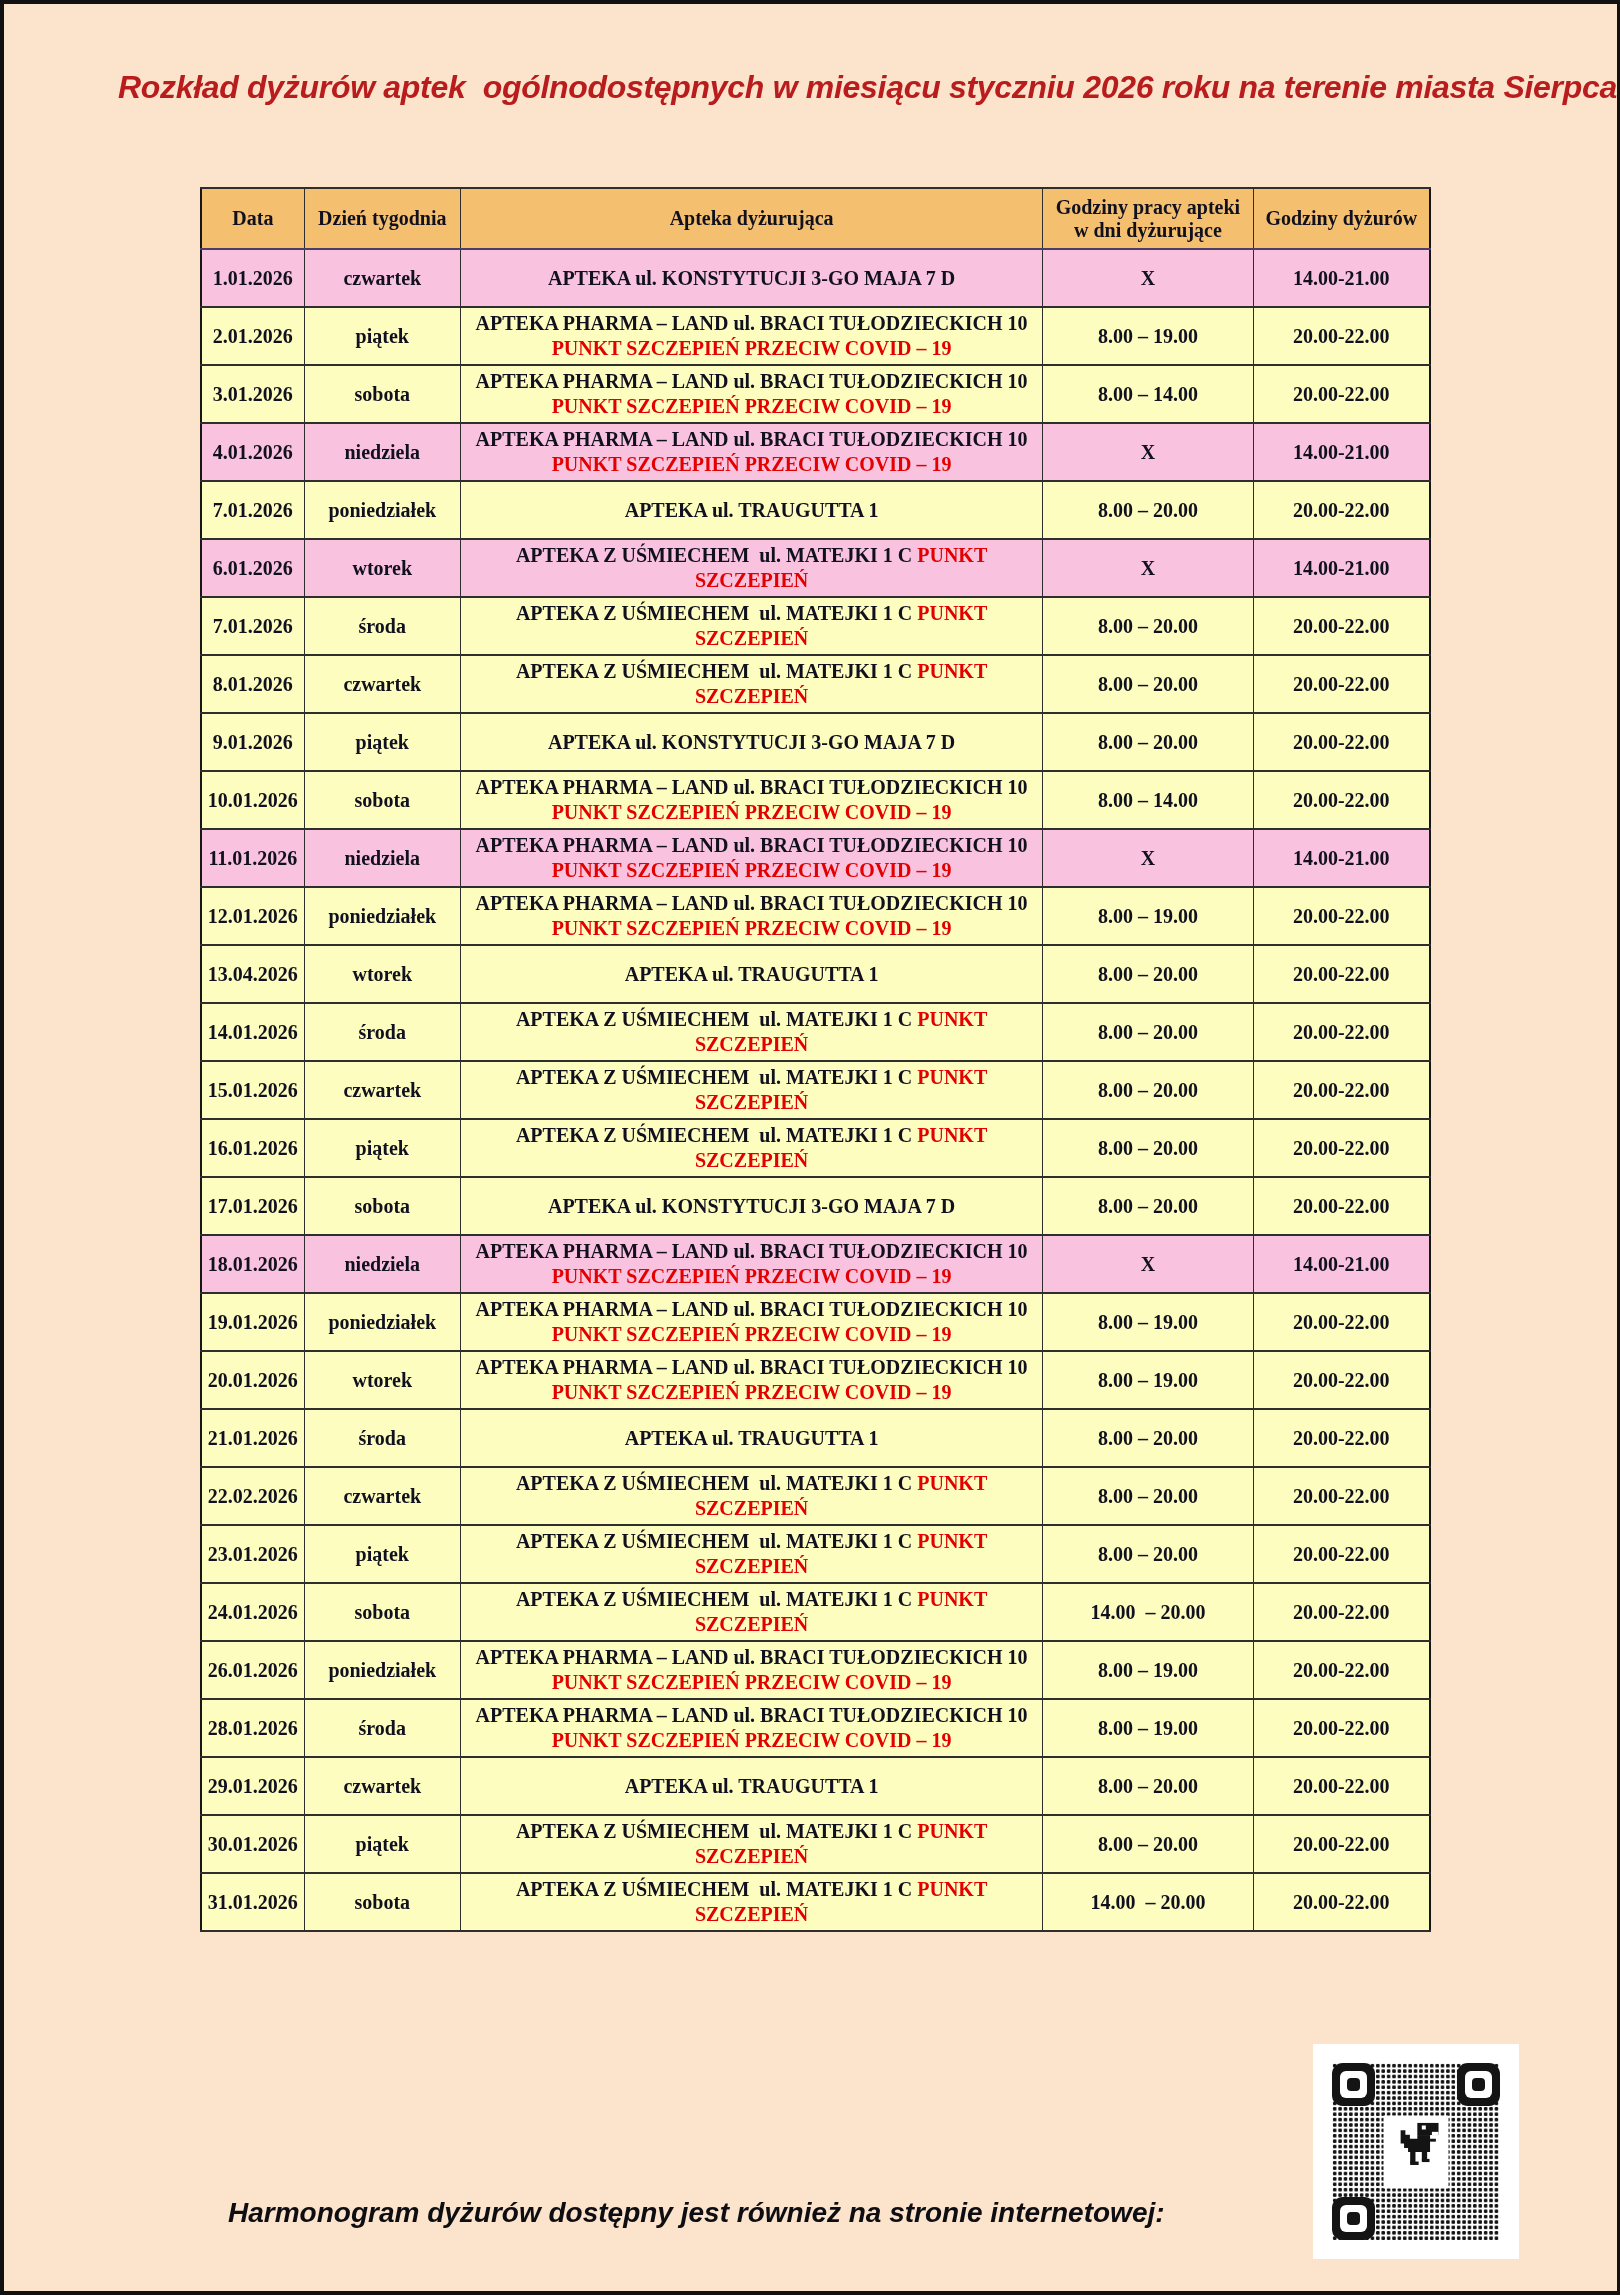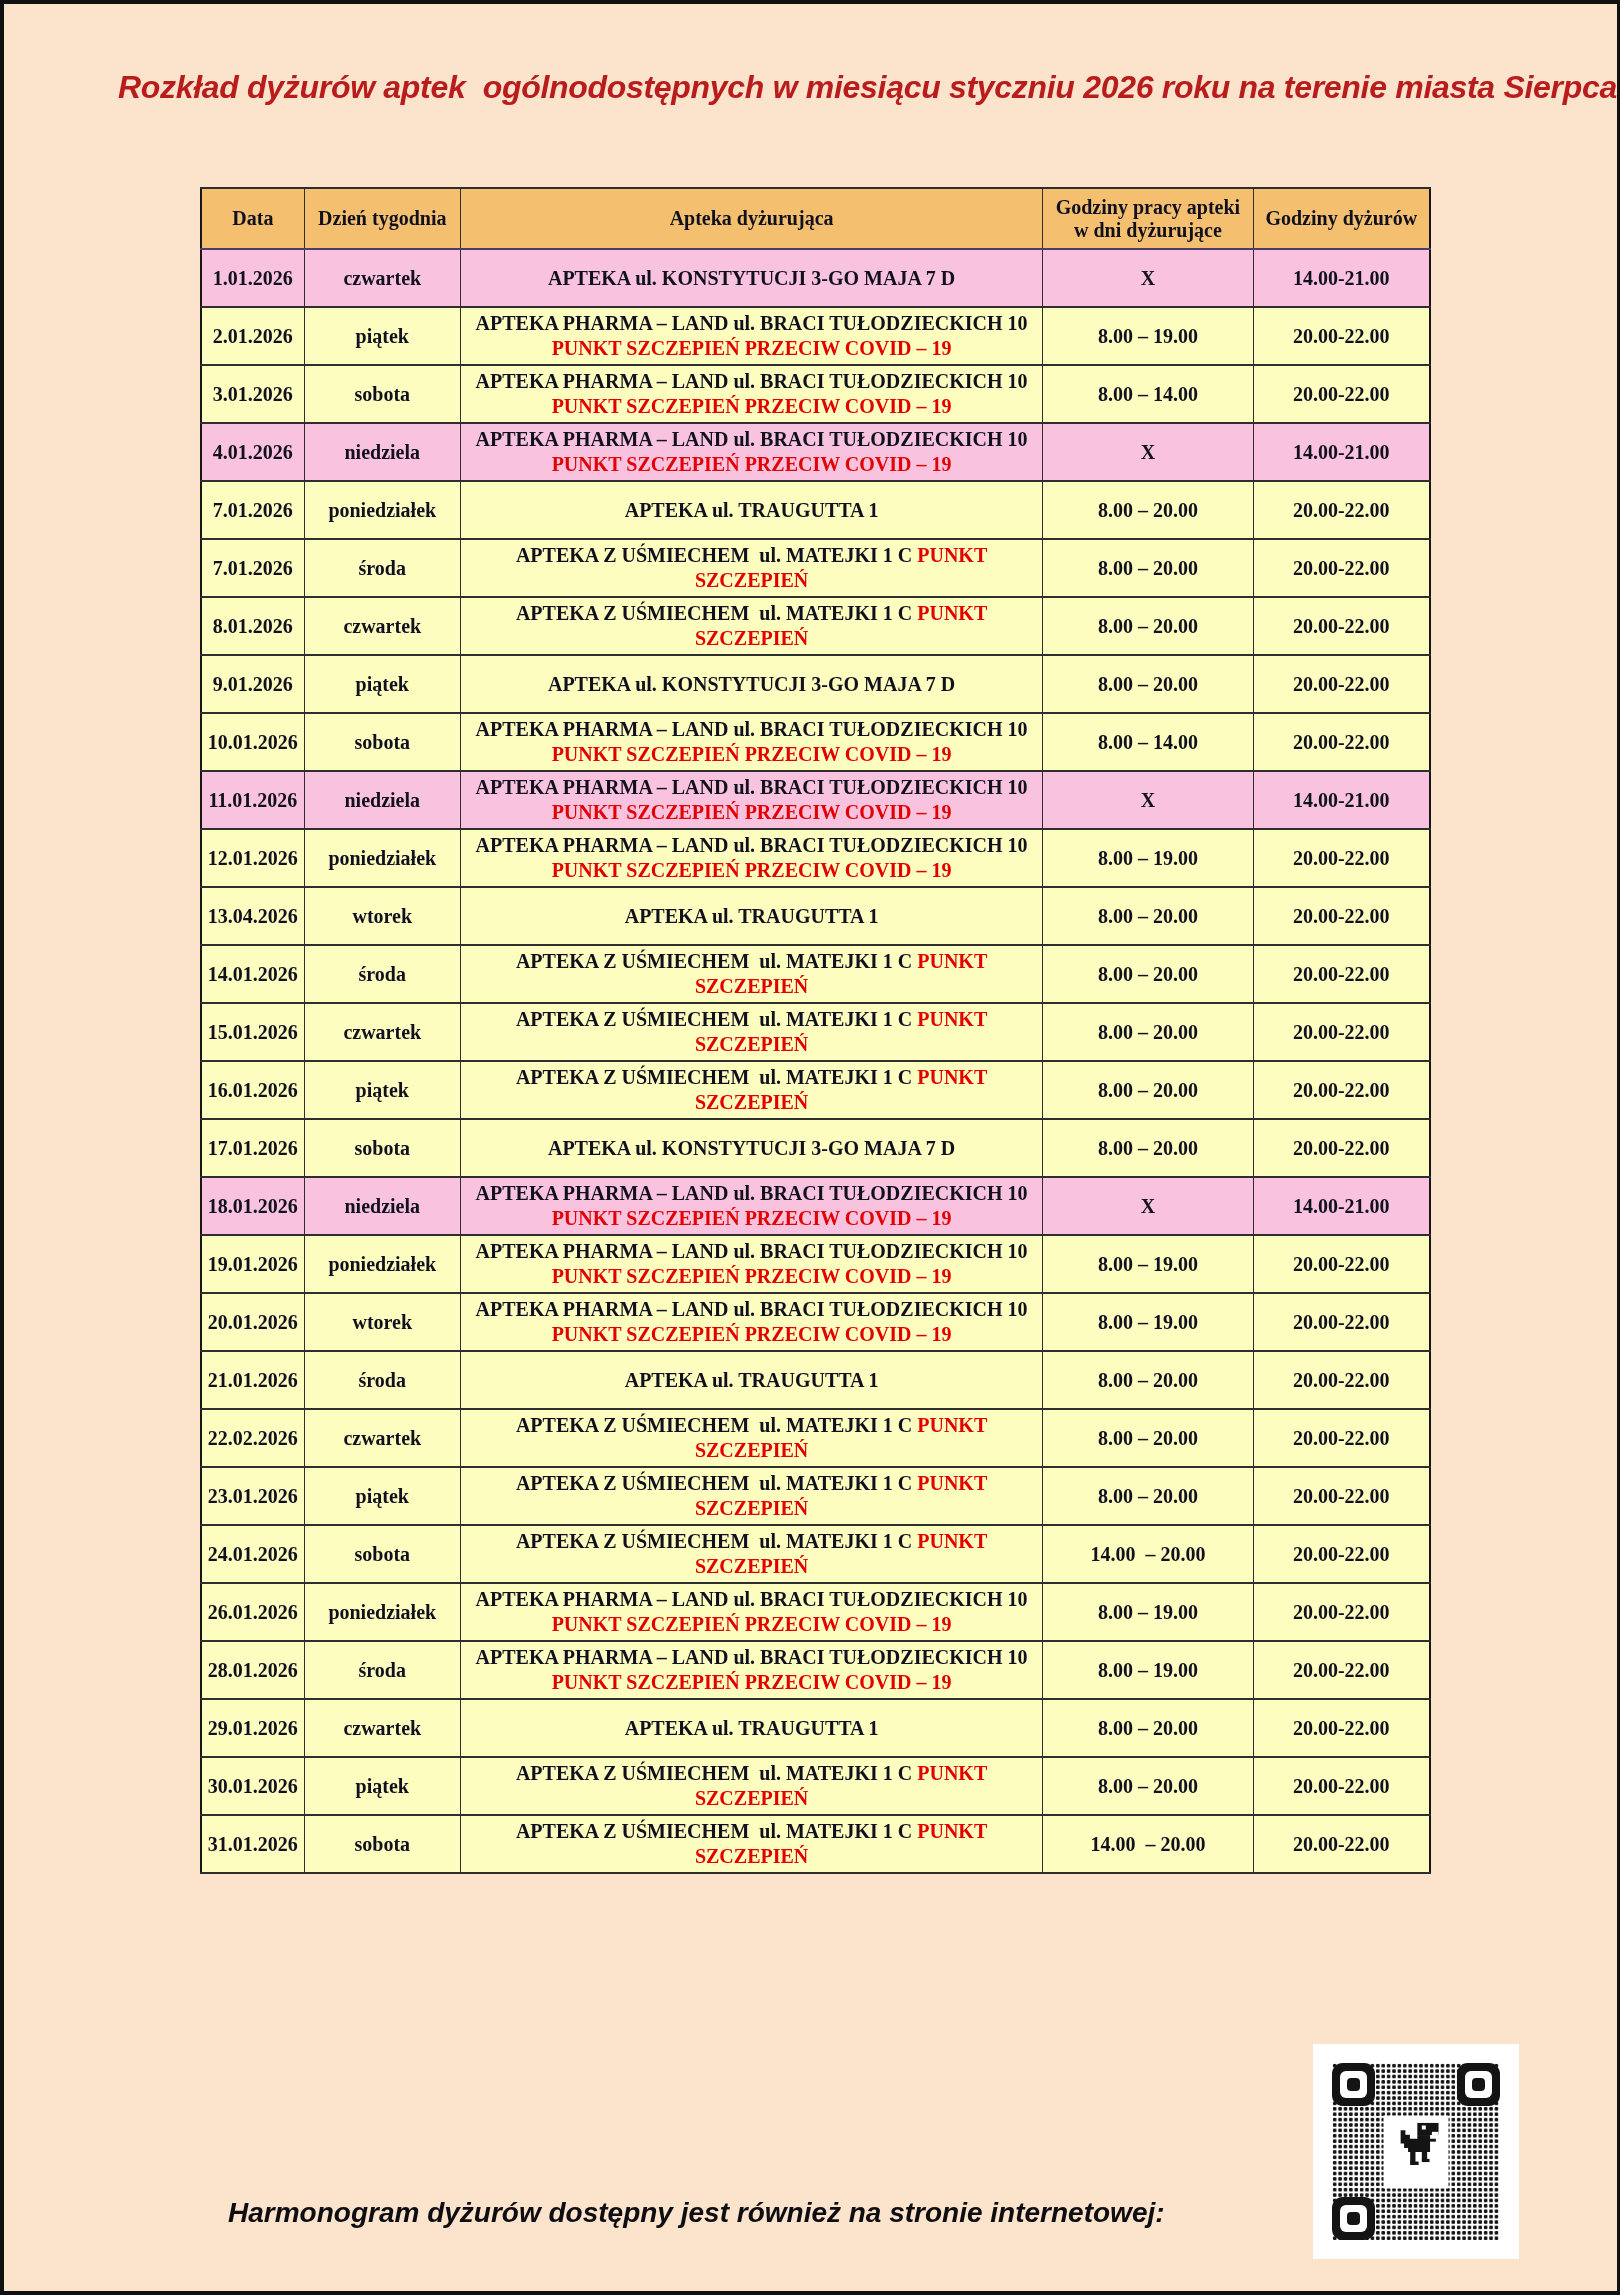--- a/index.html
+++ b/index.html
@@ -125,20 +125,27 @@
       <td class="c-ph"><span class="c-ph-black">APTEKA PHARMA – LAND ul. BRACI TUŁODZIECKICH 10 </span><span class="c-ph-red">PUNKT SZCZEPIEŃ PRZECIW COVID – 19</span></td>
       <td class="c-hours">X</td>
       <td class="c-duty">14.00-21.00</td>
     </tr>
         <tr class="row-yellow">
       <td class="c-date">7.01.2026</td>
       <td class="c-day">poniedziałek</td>
       <td class="c-ph"><span class="c-ph-black">APTEKA ul. TRAUGUTTA 1</span><span class="c-ph-red"></span></td>
       <td class="c-hours">8.00 – 20.00</td>
       <td class="c-duty">20.00-22.00</td>
+    </tr>
+        <tr class="row-pink">
+      <td class="c-date">6.01.2026</td>
+      <td class="c-day">wtorek</td>
+      <td class="c-ph"><span class="c-ph-black">APTEKA Z UŚMIECHEM  ul. MATEJKI 1 C </span><span class="c-ph-red">PUNKT SZCZEPIEŃ</span></td>
+      <td class="c-hours">X</td>
+      <td class="c-duty">14.00-21.00</td>
     </tr>
         <tr class="row-yellow">
       <td class="c-date">7.01.2026</td>
       <td class="c-day">środa</td>
       <td class="c-ph"><span class="c-ph-black">APTEKA Z UŚMIECHEM  ul. MATEJKI 1 C </span><span class="c-ph-red">PUNKT SZCZEPIEŃ</span></td>
       <td class="c-hours">8.00 – 20.00</td>
       <td class="c-duty">20.00-22.00</td>
     </tr>
         <tr class="row-yellow">
       <td class="c-date">8.01.2026</td>

